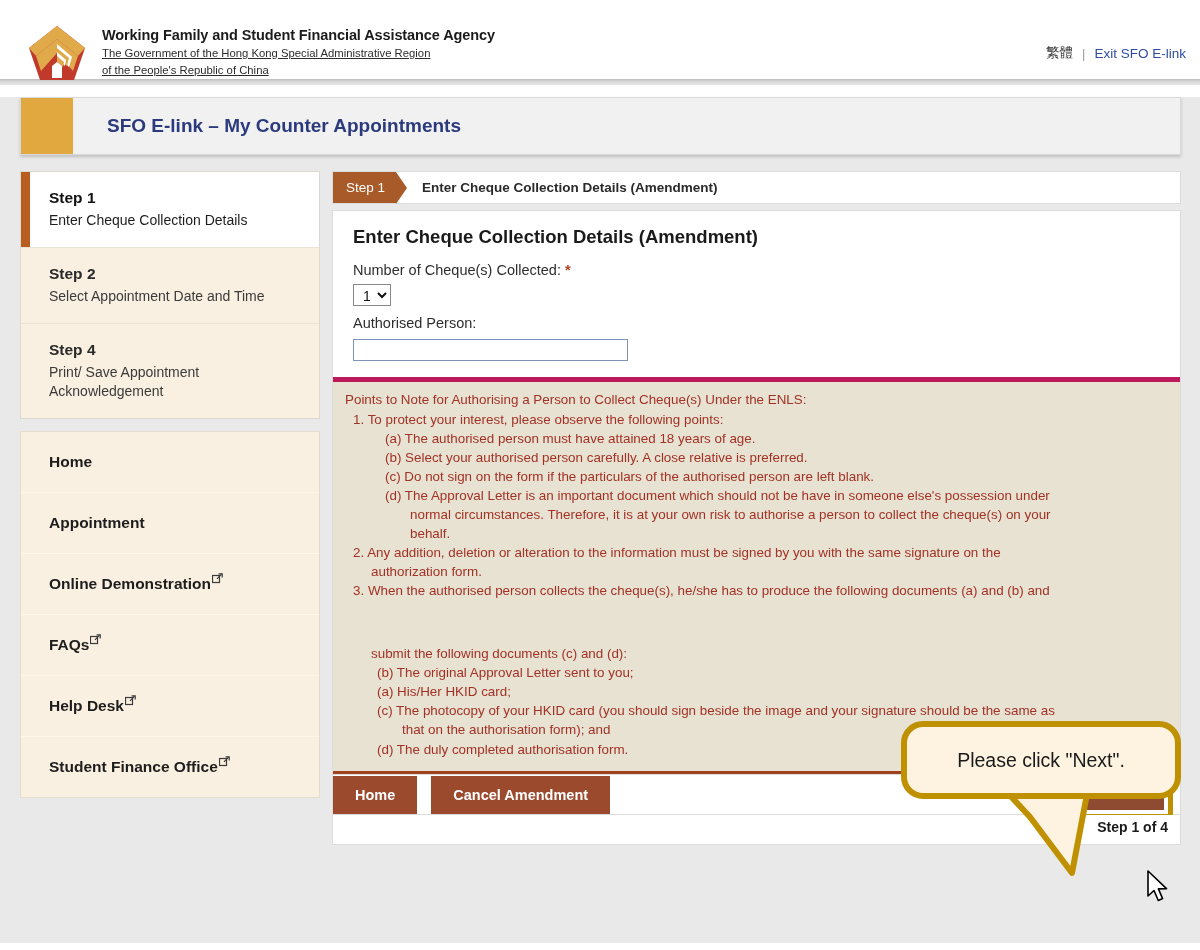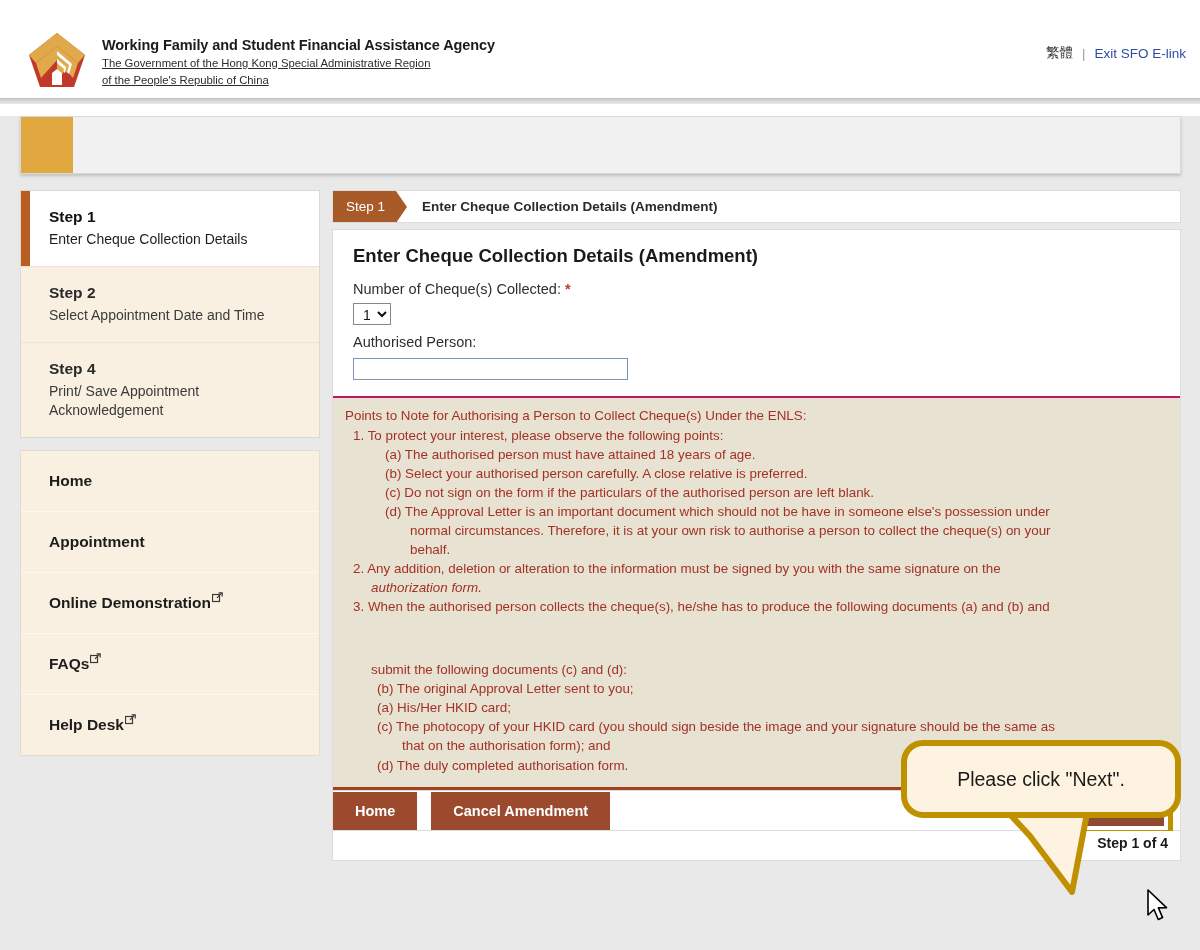--- a/index.html
+++ b/index.html
@@ -7,24 +7,24 @@
   body {
     width: 1200px; height: 950px;
     background: #ffffff;
     font-family: "Liberation Sans", sans-serif;
     overflow: hidden;
     position: relative;
   }
 
   
   .masthead {
-    height: 98px;
+    height: 79px;
     background: #ffffff;
     display: flex;
-    align-items: center;
+    align-items: flex-start;
     padding: 22px 14px 0 26px;
     position: relative;
   }
   .logo-wrap { width: 62px; height: 62px; flex: 0 0 62px; margin-top: 0; }
   .agency-text { margin-left: 14px; padding-top: 5px; }
   .agency-title {
     font-size: 14.5px; font-weight: bold; color: #1b1b1b;
     letter-spacing: -0.1px; line-height: 1.15;
   }
   .agency-sub {
@@ -141,21 +141,21 @@
   .txt {
     margin-top: 2px; width: 275px; height: 22px;
     border: 1px solid #7d93b8; background: #fff;
     font-family: "Liberation Sans", sans-serif; font-size: 14px;
     padding: 2px 5px;
   }
   .spacer8 { height: 9px; }
 
   .notes {
     background: #e7e2d2;
-    border-top: 2px solid #be185d;
+    border-top: 5px solid #be185d;
     border-bottom: 3px solid #a0411f;
     padding: 8px 14px 12px 12px;
     color: #a33226;
     font-size: 13.4px;
     line-height: 1.42;
   }
   .notes .lead { margin-bottom: 1px; }
   .ol { list-style: none; margin: 0; padding: 0; }
   .li1 { padding-left: 18px; text-indent: -18px; margin-left: 8px; }
   .li2 { padding-left: 25px; text-indent: -25px; margin-left: 40px; }
@@ -236,20 +236,21 @@
     <span class="sep">|</span>
     <span class="exit">Exit SFO E-link</span>
   </div>
 </div>
 <div class="masthead-shadow"></div>
 
 <div class="page">
 
   <div class="app-bar">
     <div class="app-bar-accent"></div>
+    <div class="app-bar-title">SFO E-link – My Counter Appointments</div>
   </div>
 
   <div class="columns">
 
     <div class="sidebar">
 
       <div class="steps-box">
         <div class="step active">
           <div class="step-title">Step 1</div>
           <div class="step-desc">Enter Cheque Collection Details</div>
@@ -280,20 +281,27 @@
         </div>
         <div class="navitem">
           <span>FAQs</span><span class="ext-icon"><svg viewBox="0 0 11 11" width="11" height="11">
                 <rect x="0.5" y="2.5" width="7" height="7" fill="none" stroke="#3a3a3a" stroke-width="1.2"></rect>
                 <path d="M5 5.8 L9.6 1.2" stroke="#3a3a3a" stroke-width="1.2" fill="none"></path>
                 <path d="M6.6 0.9 L10.2 0.9 L10.2 4.4" fill="none" stroke="#3a3a3a" stroke-width="1.2"></path>
               </svg></span>
         </div>
         <div class="navitem">
           <span>Help Desk</span><span class="ext-icon"><svg viewBox="0 0 11 11" width="11" height="11">
+                <rect x="0.5" y="2.5" width="7" height="7" fill="none" stroke="#3a3a3a" stroke-width="1.2"></rect>
+                <path d="M5 5.8 L9.6 1.2" stroke="#3a3a3a" stroke-width="1.2" fill="none"></path>
+                <path d="M6.6 0.9 L10.2 0.9 L10.2 4.4" fill="none" stroke="#3a3a3a" stroke-width="1.2"></path>
+              </svg></span>
+        </div>
+        <div class="navitem">
+          <span>Student Finance Office</span><span class="ext-icon"><svg viewBox="0 0 11 11" width="11" height="11">
                 <rect x="0.5" y="2.5" width="7" height="7" fill="none" stroke="#3a3a3a" stroke-width="1.2"></rect>
                 <path d="M5 5.8 L9.6 1.2" stroke="#3a3a3a" stroke-width="1.2" fill="none"></path>
                 <path d="M6.6 0.9 L10.2 0.9 L10.2 4.4" fill="none" stroke="#3a3a3a" stroke-width="1.2"></path>
               </svg></span>
         </div>
       </div>
 
     </div>
 
     <div class="main">
@@ -324,21 +332,21 @@
           <div class="lead">Points to Note for Authorising a Person to Collect Cheque(s) Under the ENLS:</div>
           <div class="ol">
             <div class="li1">1. To protect your interest, please observe the following points:</div>
             <div class="li2">(a) The authorised person must have attained 18 years of age.</div>
             <div class="li2">(b) Select your authorised person carefully. A close relative is preferred.</div>
             <div class="li2">(c) Do not sign on the form if the particulars of the authorised person are left blank.</div>
             <div class="li2">(d) The Approval Letter is an important document which should not be have in someone else's possession under</div>
             <div class="li2 cont">normal circumstances. Therefore, it is at your own risk to authorise a person to collect the cheque(s) on your</div>
             <div class="li2 cont">behalf.</div>
             <div class="li1">2. Any addition, deletion or alteration to the information must be signed by you with the same signature on the</div>
-            <div class="li1 cont" style="text-indent:0;padding-left:18px;font-style:italic;">authorization form.</div>
+            <div class="li1 cont" style="text-indent:0;padding-left:18px;">authorization form.</div>
             <div class="li1">3. When the authorised person collects the cheque(s), he/she has to produce the following documents (a) and (b) and</div>
             <div class="li1 cont" style="text-indent:0;padding-left:18px;margin-top:44px;">submit the following documents (c) and (d):</div>
             <div class="li2" style="margin-left:32px;">(b) The original Approval Letter sent to you;</div>
             <div class="li2" style="margin-left:32px;">(a) His/Her HKID card;</div>
             <div class="li2" style="margin-left:32px;">(c) The photocopy of your HKID card (you should sign beside the image and your signature should be the same as</div>
             <div class="li2 cont" style="margin-left:32px;">that on the authorisation form); and</div>
             <div class="li2" style="margin-left:32px;">(d) The duly completed authorisation form.</div>
           </div>
         </div>
       </div>

